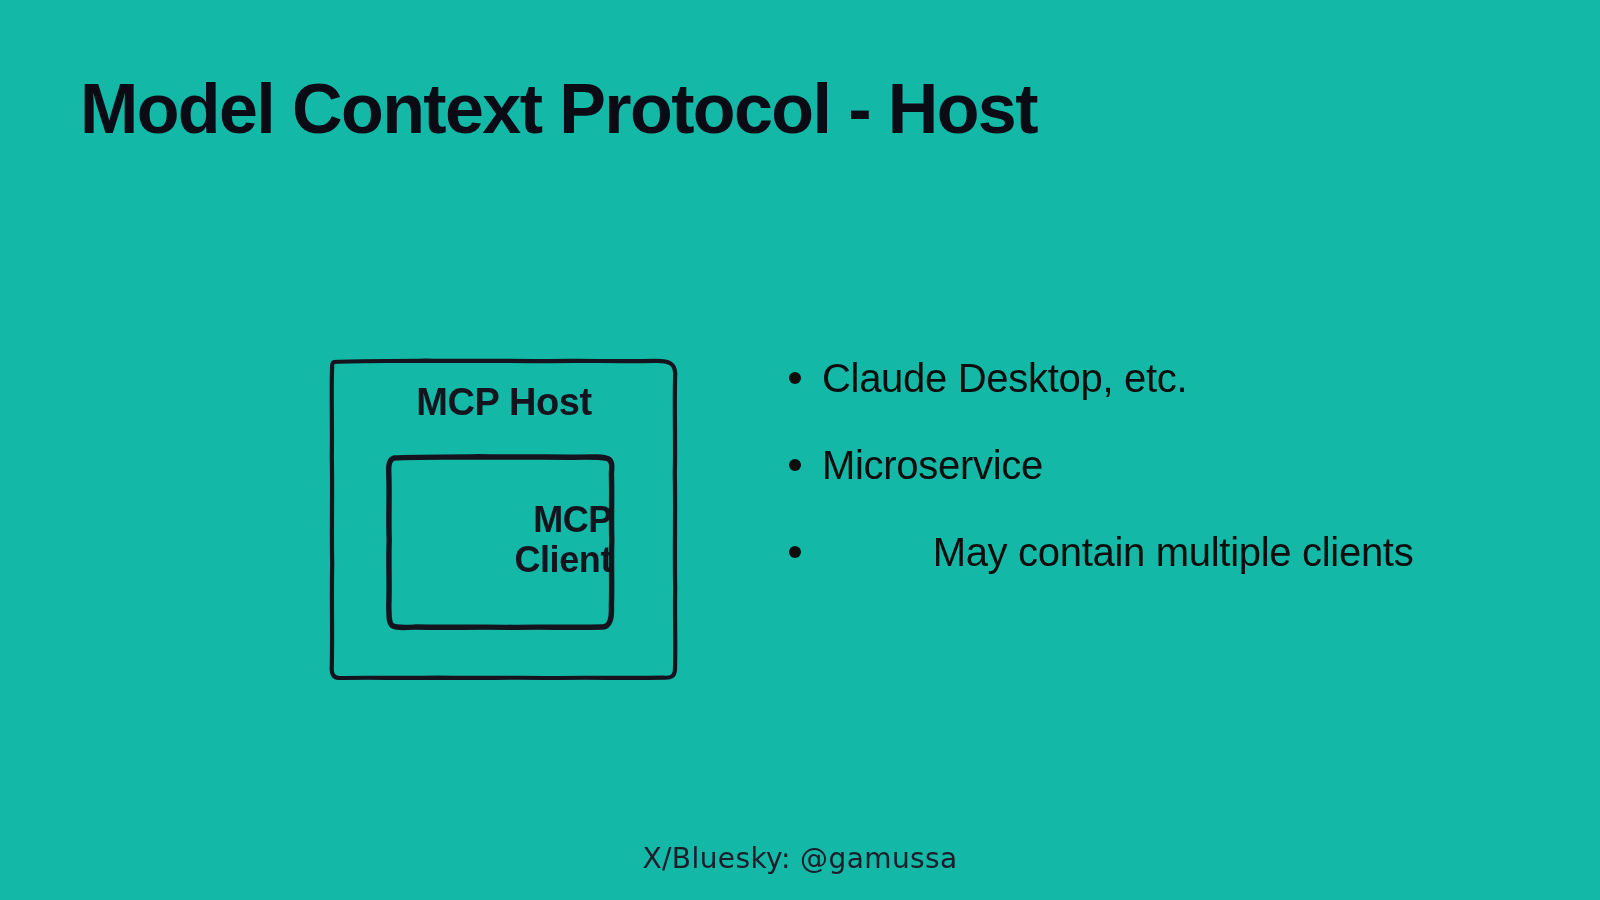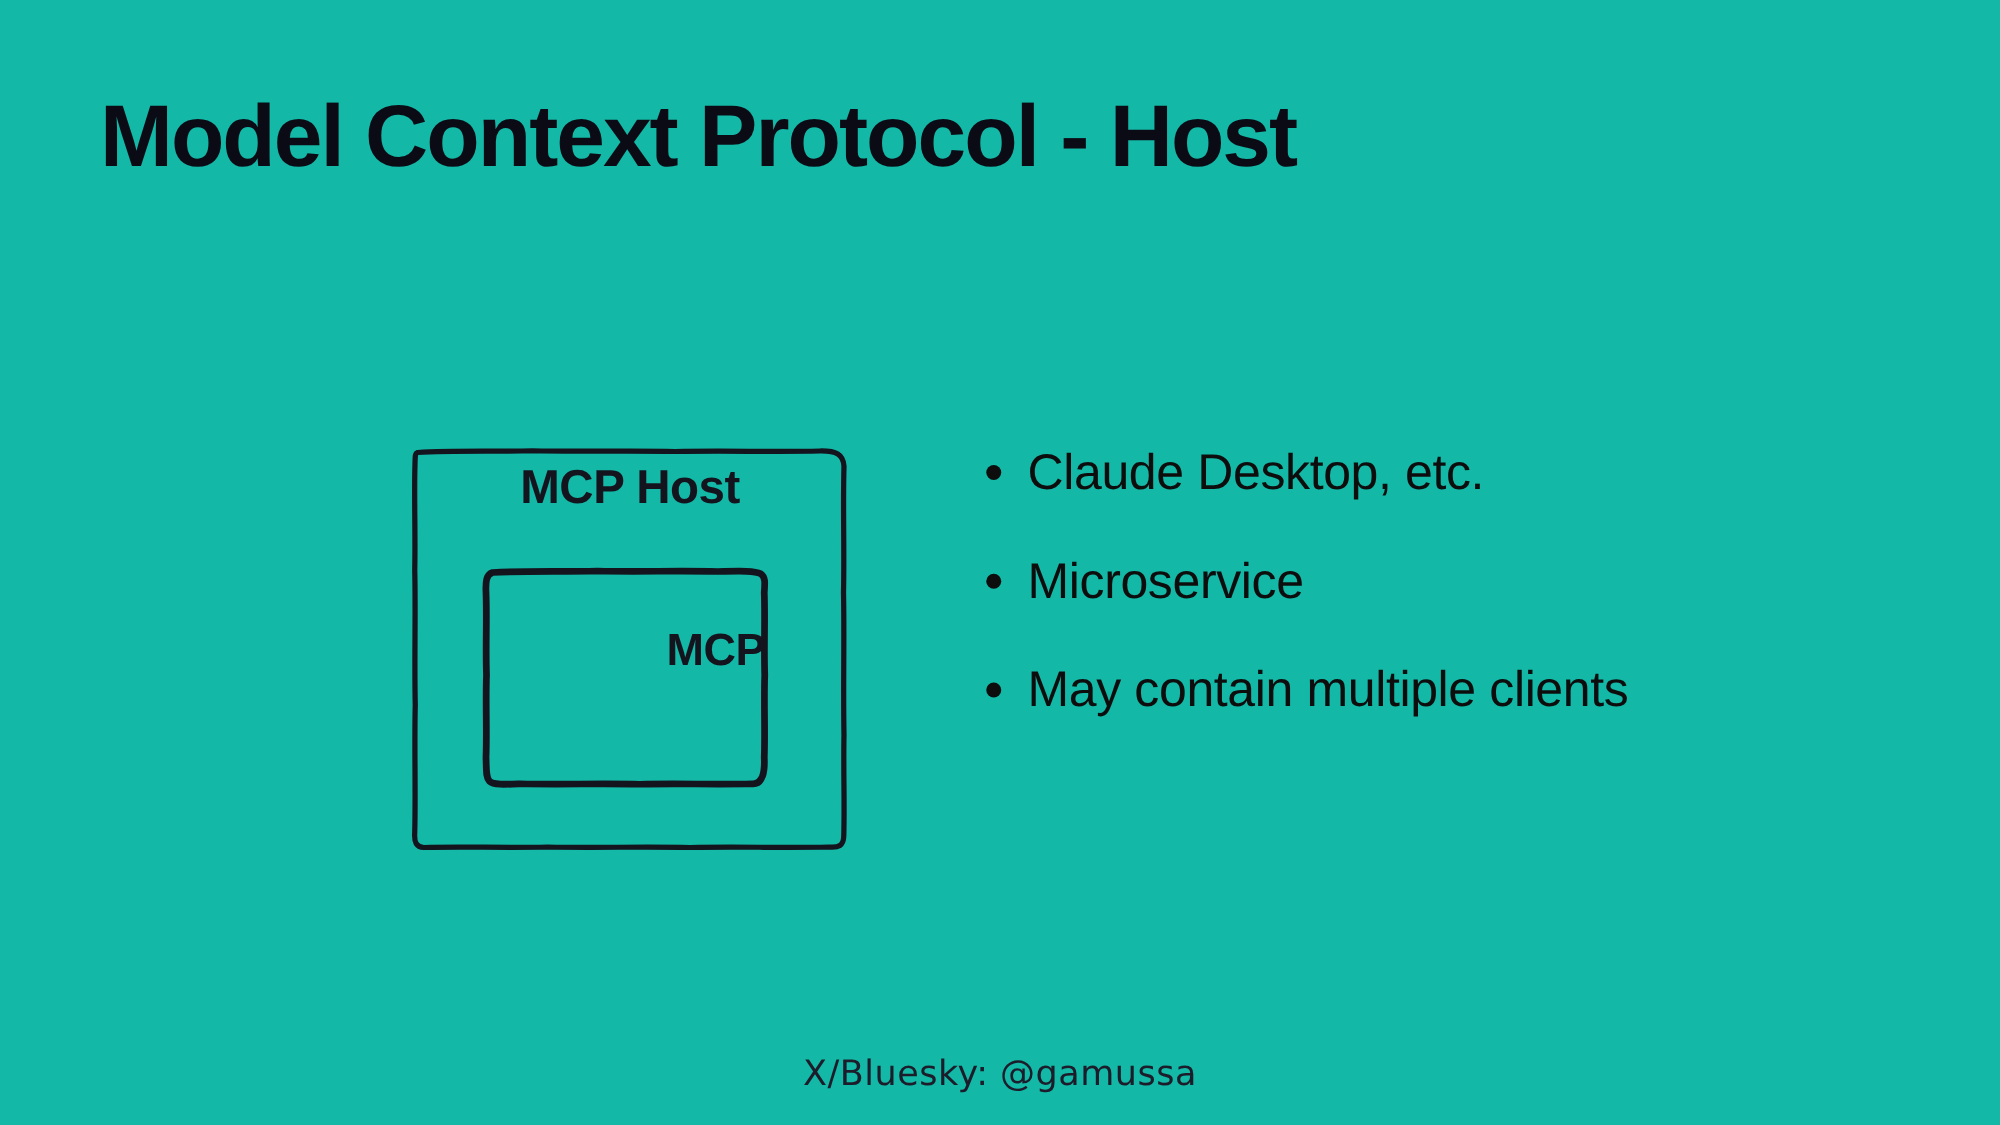--- a/index.html
+++ b/index.html
@@ -47,21 +47,21 @@
     left: 0;
     top: 0;
     width: 372px;
     height: 346px;
     overflow: visible;
   }
 
   .host-label {
     position: absolute;
     left: 12px;
-    top: 26px;
+    top: 38px;
     width: 348px;
     text-align: center;
     font-size: 38px;
     font-weight: 700;
     letter-spacing: -0.4px;
     color: #14141f;
     line-height: 1.1;
   }
 
   .client-label {
@@ -96,20 +96,21 @@
     margin: 0 0 47px 0;
     font-size: 40px;
     line-height: 1.0;
     color: #0d0d0d;
     font-weight: 400;
     letter-spacing: -0.3px;
     white-space: nowrap;
   }
   .bullets li:last-child {
     margin-bottom: 0;
+    text-align: center;
   }
   .bullet-dot {
     position: absolute;
     left: 5px;
     top: 14px;
     width: 12px;
     height: 12px;
     border-radius: 50%;
     background: #0d0d0d;
   }
@@ -171,20 +172,21 @@
                C 70.6,278 71.2,272 70.8,262
                C 71.6,240 70.4,218 71.2,196
                C 70.4,174 71.6,152 70.8,130
                C 70.4,121 71,115.6 76,114 Z"></path>
     </svg>
 
     <div class="host-label">MCP Host</div>
 
     <div class="client-label">
       <span class="line">MCP</span>
+      <span class="line">Client</span>
     </div>
   </div>
 
   <ul class="bullets">
     <li>
       <span class="bullet-dot"></span>
       <span>Claude Desktop, etc.</span>
     </li>
     <li>
       <span class="bullet-dot"></span>

